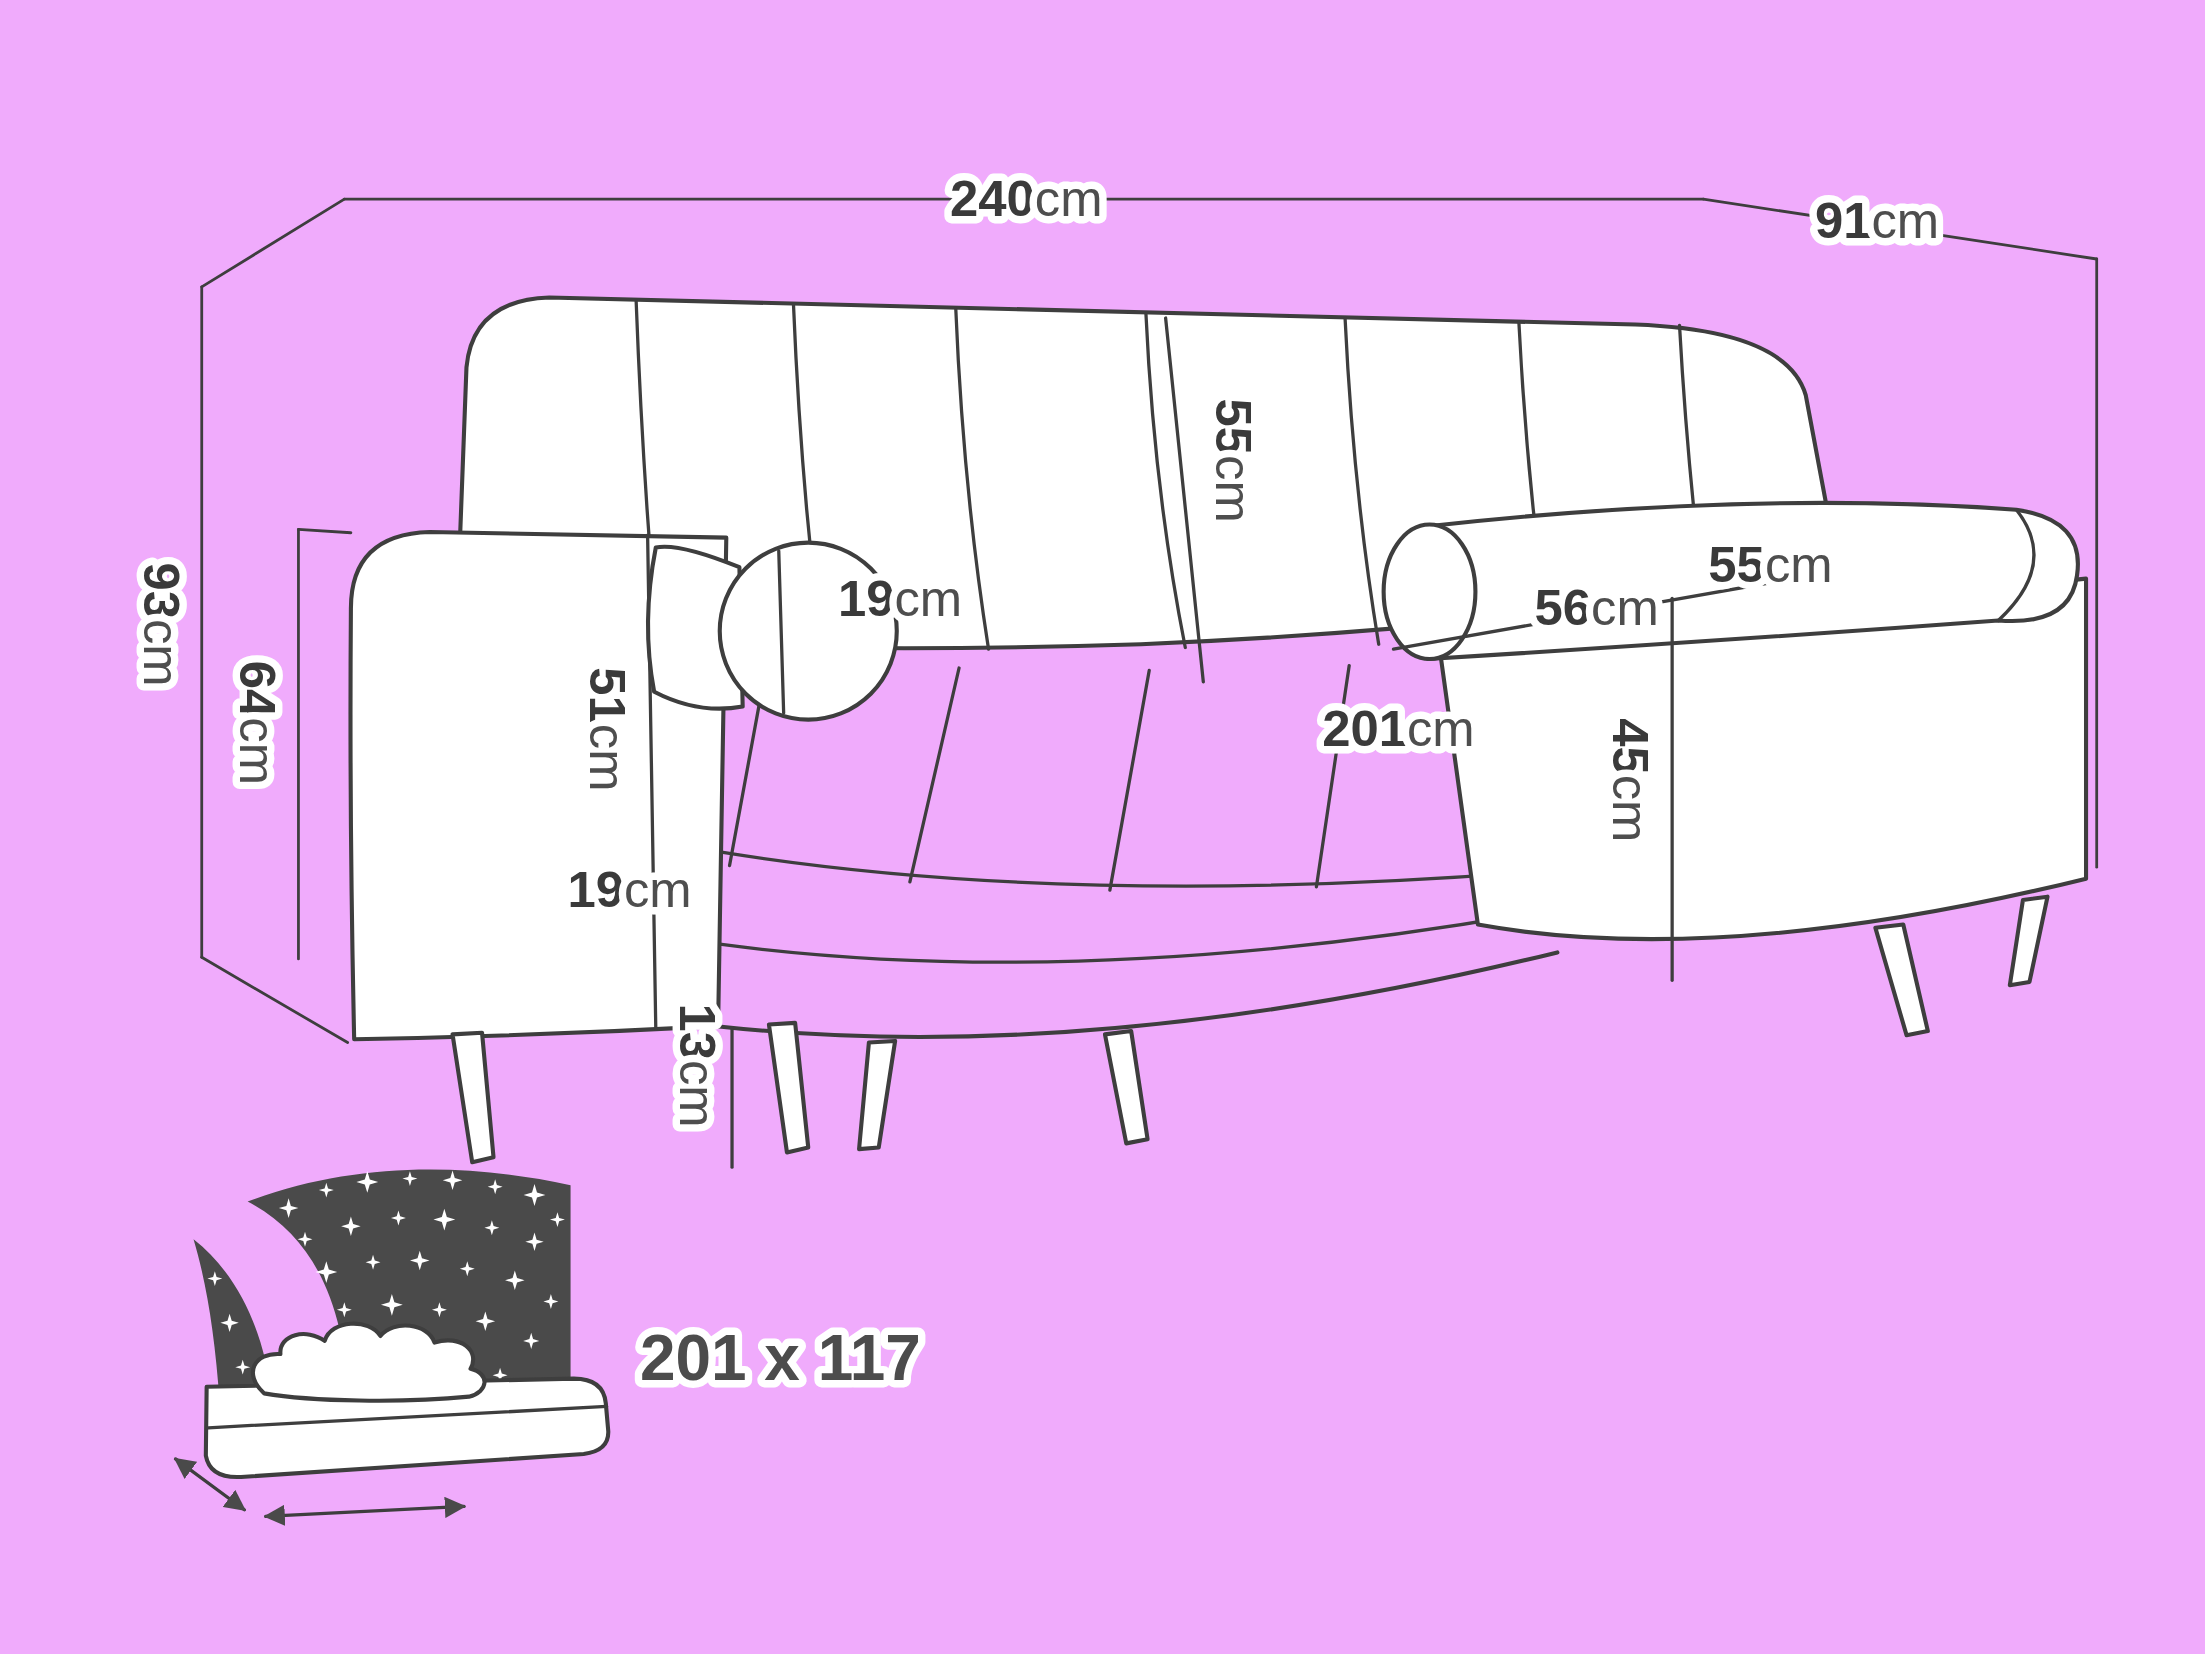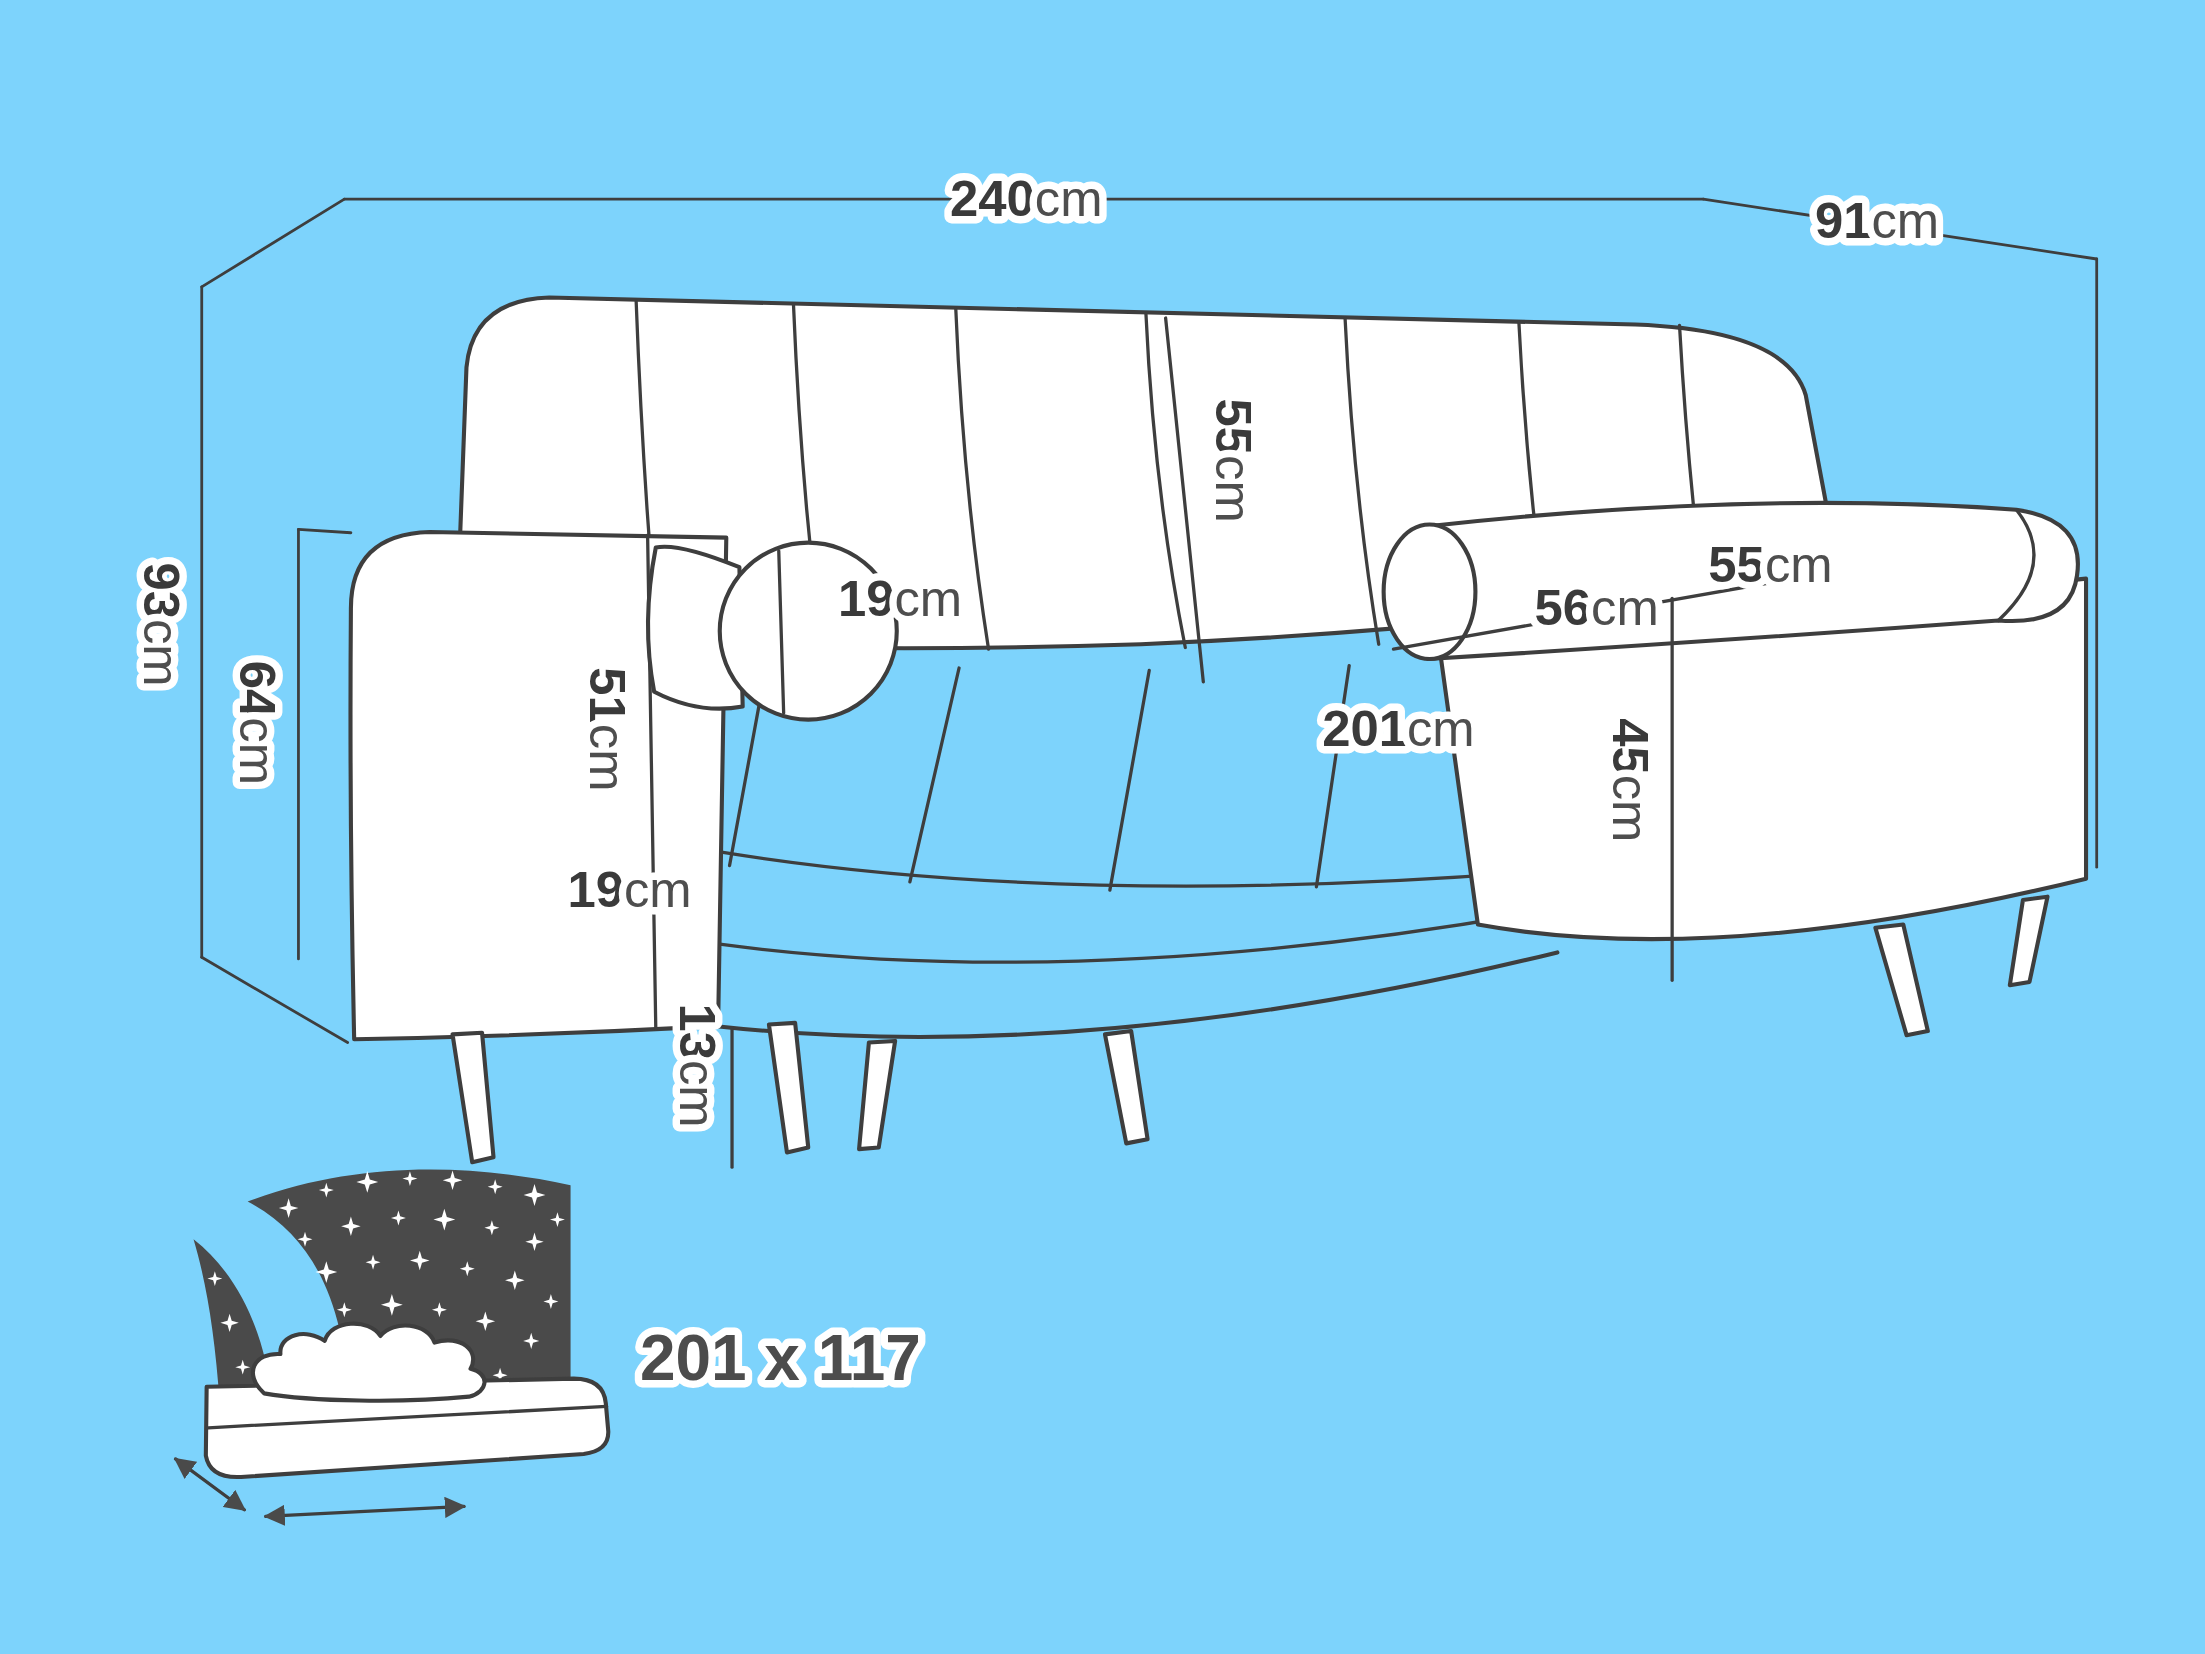--- a/index.html
+++ b/index.html
@@ -1,16 +1,16 @@
 <!DOCTYPE html>
 <html style="font-size:13px"><head>
 <meta charset="utf-8">
 <style>
   html,body{margin:0;padding:0;background:#ffffff;}
-  .stage{position:relative;width:2205px;height:1654px;background:#7dd3fc;overflow:hidden;font-family:"Liberation Sans",sans-serif;}
+  .stage{position:relative;width:2205px;height:1654px;background:#f0abfc;overflow:hidden;font-family:"Liberation Sans",sans-serif;}
   svg{position:absolute;left:0;top:0;}
   .line{fill:none;stroke:#3e3e3e;stroke-width:4;stroke-linecap:round;stroke-linejoin:round;}
   .thin{stroke-width:3.4;}
   .thick{stroke-width:5;}
   .fillw{fill:#ffffff;stroke:#3e3e3e;stroke-width:5;stroke-linecap:round;stroke-linejoin:round;}
   .dark{fill:#4a4a4a;stroke:none;}
   .star{fill:#ffffff;stroke:none;}
   .lbl{font-family:"Liberation Sans",sans-serif;font-size:62px;fill:#3a3a3a;text-anchor:middle;
        paint-order:stroke;stroke:#ffffff;stroke-width:18px;stroke-linejoin:round;}
   .lbl .n{font-weight:700;}

